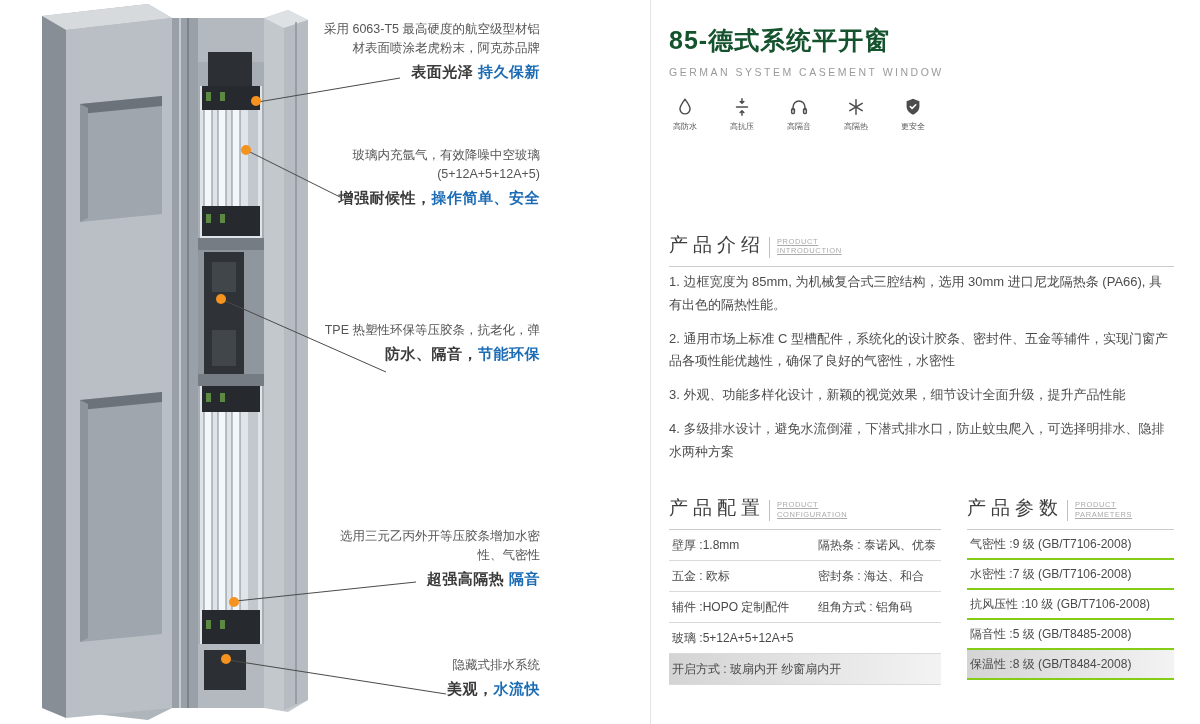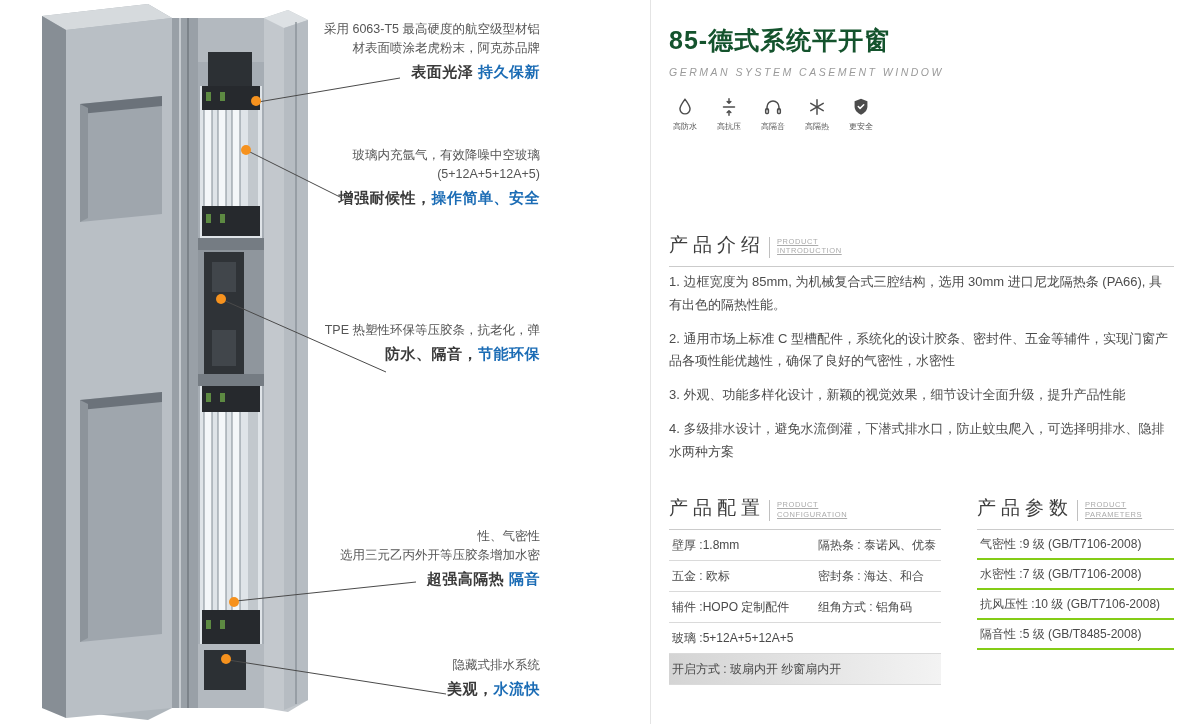--- a/index.html
+++ b/index.html
@@ -13,37 +13,37 @@
   
   .profile-svg { position:absolute; left:0; top:0; }
   .ann { position:absolute; left:290px; width:250px; text-align:right;
          font-size:12.5px; line-height:19px; color:#555; }
   .ann-bold { margin-top:4px; font-size:15px; font-weight:bold; color:#3a3a3a; letter-spacing:0.5px; }
   .ann-bold .blue { color:#1b6cb5; }
 
   
   .right { position:absolute; left:651px; top:0; width:549px; height:724px; padding:24px 26px 0 18px; }
   .title { margin:0; font-size:25px; font-weight:bold; color:#14532d; letter-spacing:1px; }
-  .subtitle { margin-top:9px; font-size:10.5px; color:#9a9a9a; letter-spacing:2.5px;font-style:italic; }
-
-  .features { display:flex; gap:12px; margin-top:18px; }
+  .subtitle { margin-top:9px; font-size:10.5px; color:#9a9a9a; letter-spacing:2.5px; }
+
+  .features { display:flex; gap:25px; margin-top:18px; }
   .feature { width:32px; display:flex; flex-direction:column; align-items:center; }
   .f-label { margin-top:3px; font-size:8px; color:#555; white-space:nowrap; }
 
   .sec-head { display:flex; align-items:flex-end; }
   .sec-cn { font-size:19px; color:#3d3d3d; letter-spacing:5px; white-space:nowrap; }
   .sec-en { display:flex; flex-direction:column; margin-left:4px; padding:0 0 2px 7px;
             border-left:1px solid #c0c0c0; font-size:7.5px; color:#ababab; letter-spacing:0.6px; line-height:1.3;text-decoration:underline; }
   .sec-rule { height:1px; background:#cbcbcb; margin-top:8px; }
 
   .intro { margin-top:100px; }
   .intro-text { margin-top:4px; font-size:13px; color:#4c4c4c; line-height:1.75; }
   .intro-text p { margin:0 0 11px; }
 
-  .bottom { display:flex; gap:36px; margin-top:32px; }
+  .bottom { display:flex; gap:26px; margin-top:32px; }
   .config { width:272px; flex:none; }
   .params { flex:1; }
   .cfg-row { display:flex; border-bottom:1px solid #dadada; padding:7px 0 6px 3px; font-size:12px; color:#4a4a4a; }
   .cfg-left { width:146px; flex:none; }
   .cfg-right { flex:1; }
   .par-row { border-bottom:2px solid #84cc16; padding:6px 0 5px 3px; font-size:12px; color:#4a4a4a; }
   .row-shaded { background:linear-gradient(90deg,#d4d4d4,#f3f3f3); }
 </style>
 </head>
 <body>
@@ -141,22 +141,22 @@
   <div class="ann" style="top:146px">
     <div>玻璃内充氩气，有效降噪中空玻璃</div>
     <div>(5+12A+5+12A+5)</div>
     <div class="ann-bold"><span>增强耐候性，</span><span class="blue">操作简单、安全</span></div>
   </div>
   <div class="ann" style="top:321px">
     <div>TPE 热塑性环保等压胶条，抗老化，弹</div>
     <div class="ann-bold"><span>防水、隔音，</span><span class="blue">节能环保</span></div>
   </div>
   <div class="ann" style="top:527px">
+    <div>选用三元乙丙外开等压胶条增加水密</div>
     <div>性、气密性</div>
-    <div>选用三元乙丙外开等压胶条增加水密</div>
     <div class="ann-bold"><span>超强高隔热 </span><span class="blue">隔音</span></div>
   </div>
   <div class="ann" style="top:656px">
     <div>隐藏式排水系统</div>
     <div></div>
     <div class="ann-bold"><span>美观，</span><span class="blue">水流快</span></div>
   </div>
 
   <div class="right">
 
@@ -260,17 +260,18 @@
           <span class="sec-en">
             <span>PRODUCT</span>
             <span>PARAMETERS</span>
           </span>
         </div>
         <div class="sec-rule"></div>
         <div class="par-row">气密性 :9 级 (GB/T7106-2008)</div>
         <div class="par-row">水密性 :7 级 (GB/T7106-2008)</div>
         <div class="par-row">抗风压性 :10 级 (GB/T7106-2008)</div>
         <div class="par-row">隔音性 :5 级 (GB/T8485-2008)</div>
+        <div class="par-row row-shaded">保温性 :8 级 (GB/T8484-2008)</div>
       </div>
     </div>
 
   </div>
 </div>
 
 </body></html>

